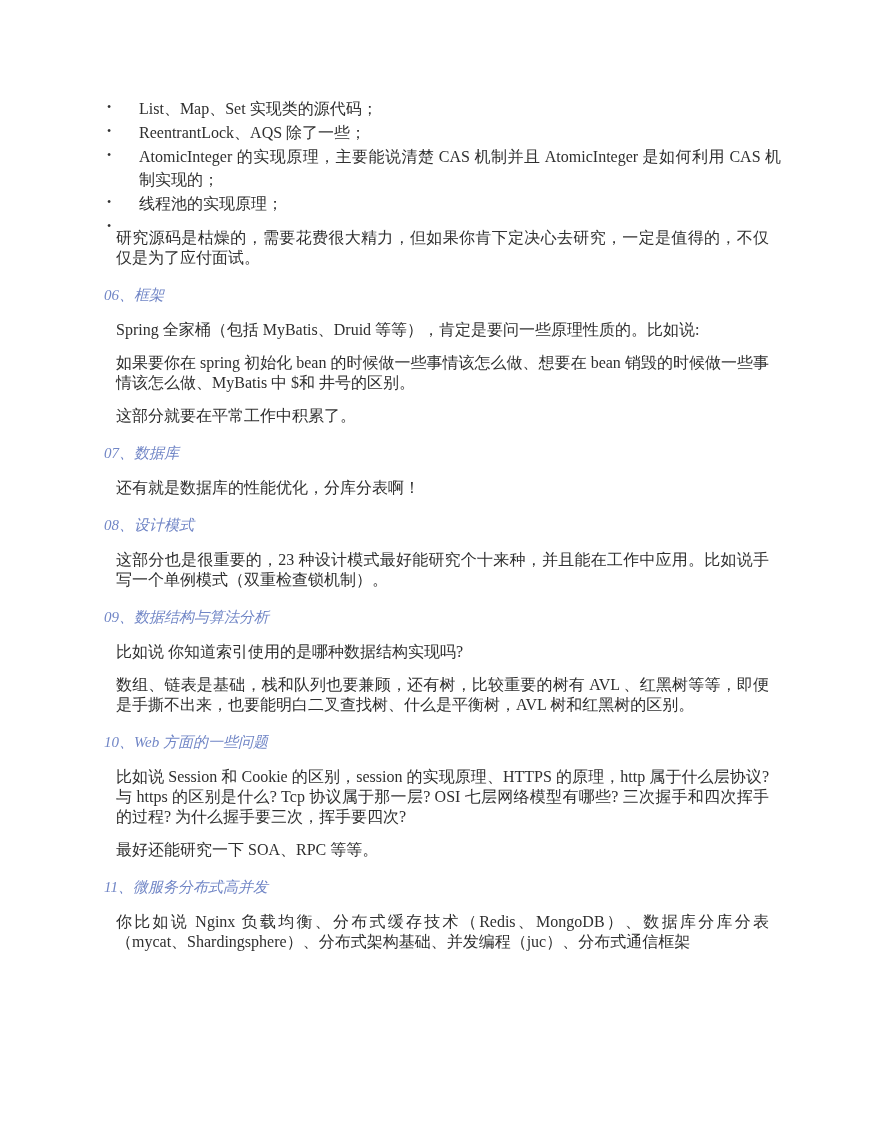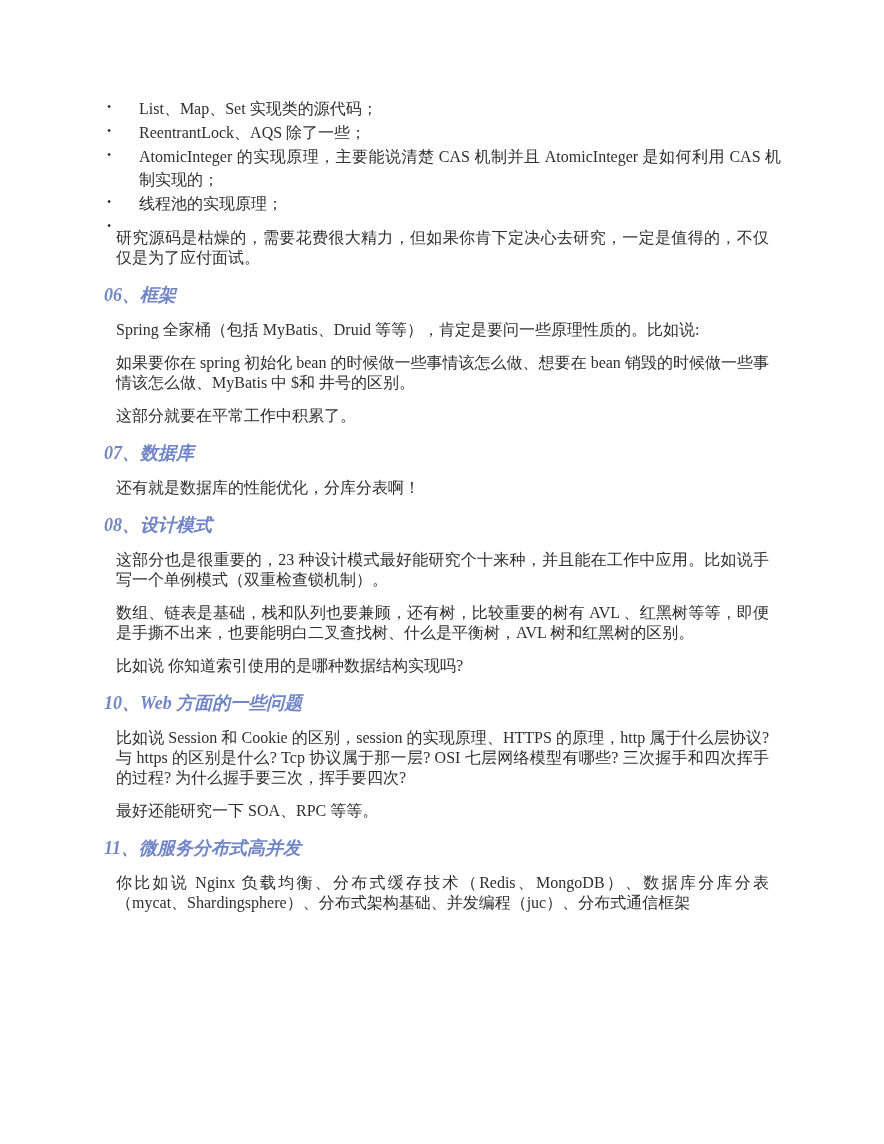--- a/index.html
+++ b/index.html
@@ -40,23 +40,23 @@
       font-size: 12px;
       color: var(--text-color, #2f2f2f);
     }
     p {
       margin: 13px 12px;
       line-height: 20px;
       text-align: justify;
     }
     h2 {
       margin: 17px 0 14px 0;
-      font-size: 18px;
+      font-size: 15px;
       line-height: 21px;
-      font-weight: bold;
+      font-weight: normal;
       font-style: italic;
       color: var(--heading-color, #7186c6);
     }
   </style>
 </head>
 <body>
 
 <div class="doc">
 
   <ul class="bullets">
@@ -87,22 +87,23 @@
   <p>Spring 全家桶（包括 MyBatis、Druid 等等），肯定是要问一些原理性质的。比如说:</p>
   <p>如果要你在 spring 初始化 bean 的时候做一些事情该怎么做、想要在 bean 销毁的时候做一些事情该怎么做、MyBatis 中 $和 井号的区别。</p>
   <p>这部分就要在平常工作中积累了。</p>
 
   <h2>07、数据库</h2>
   <p>还有就是数据库的性能优化，分库分表啊！</p>
 
   <h2>08、设计模式</h2>
   <p>这部分也是很重要的，23 种设计模式最好能研究个十来种，并且能在工作中应用。比如说手写一个单例模式（双重检查锁机制）。</p>
 
+  <h2>09、数据结构与算法分析</h2>
+  <p>比如说 你知道索引使用的是哪种数据结构实现吗?</p>
   <p>数组、链表是基础，栈和队列也要兼顾，还有树，比较重要的树有 AVL 、红黑树等等，即便是手撕不出来，也要能明白二叉查找树、什么是平衡树，AVL 树和红黑树的区别。</p>
-  <p>比如说 你知道索引使用的是哪种数据结构实现吗?</p>
 
   <h2>10、Web 方面的一些问题</h2>
   <p>比如说 Session 和 Cookie 的区别，session 的实现原理、HTTPS 的原理，http 属于什么层协议? 与 https 的区别是什么? Tcp 协议属于那一层? OSI 七层网络模型有哪些? 三次握手和四次挥手的过程? 为什么握手要三次，挥手要四次?</p>
   <p>最好还能研究一下 SOA、RPC 等等。</p>
 
   <h2>11、微服务分布式高并发</h2>
   <p>你比如说 Nginx 负载均衡、分布式缓存技术（Redis、MongoDB）、数据库分库分表（mycat、Shardingsphere）、分布式架构基础、并发编程（juc）、分布式通信框架</p>
 
 </div>
 

